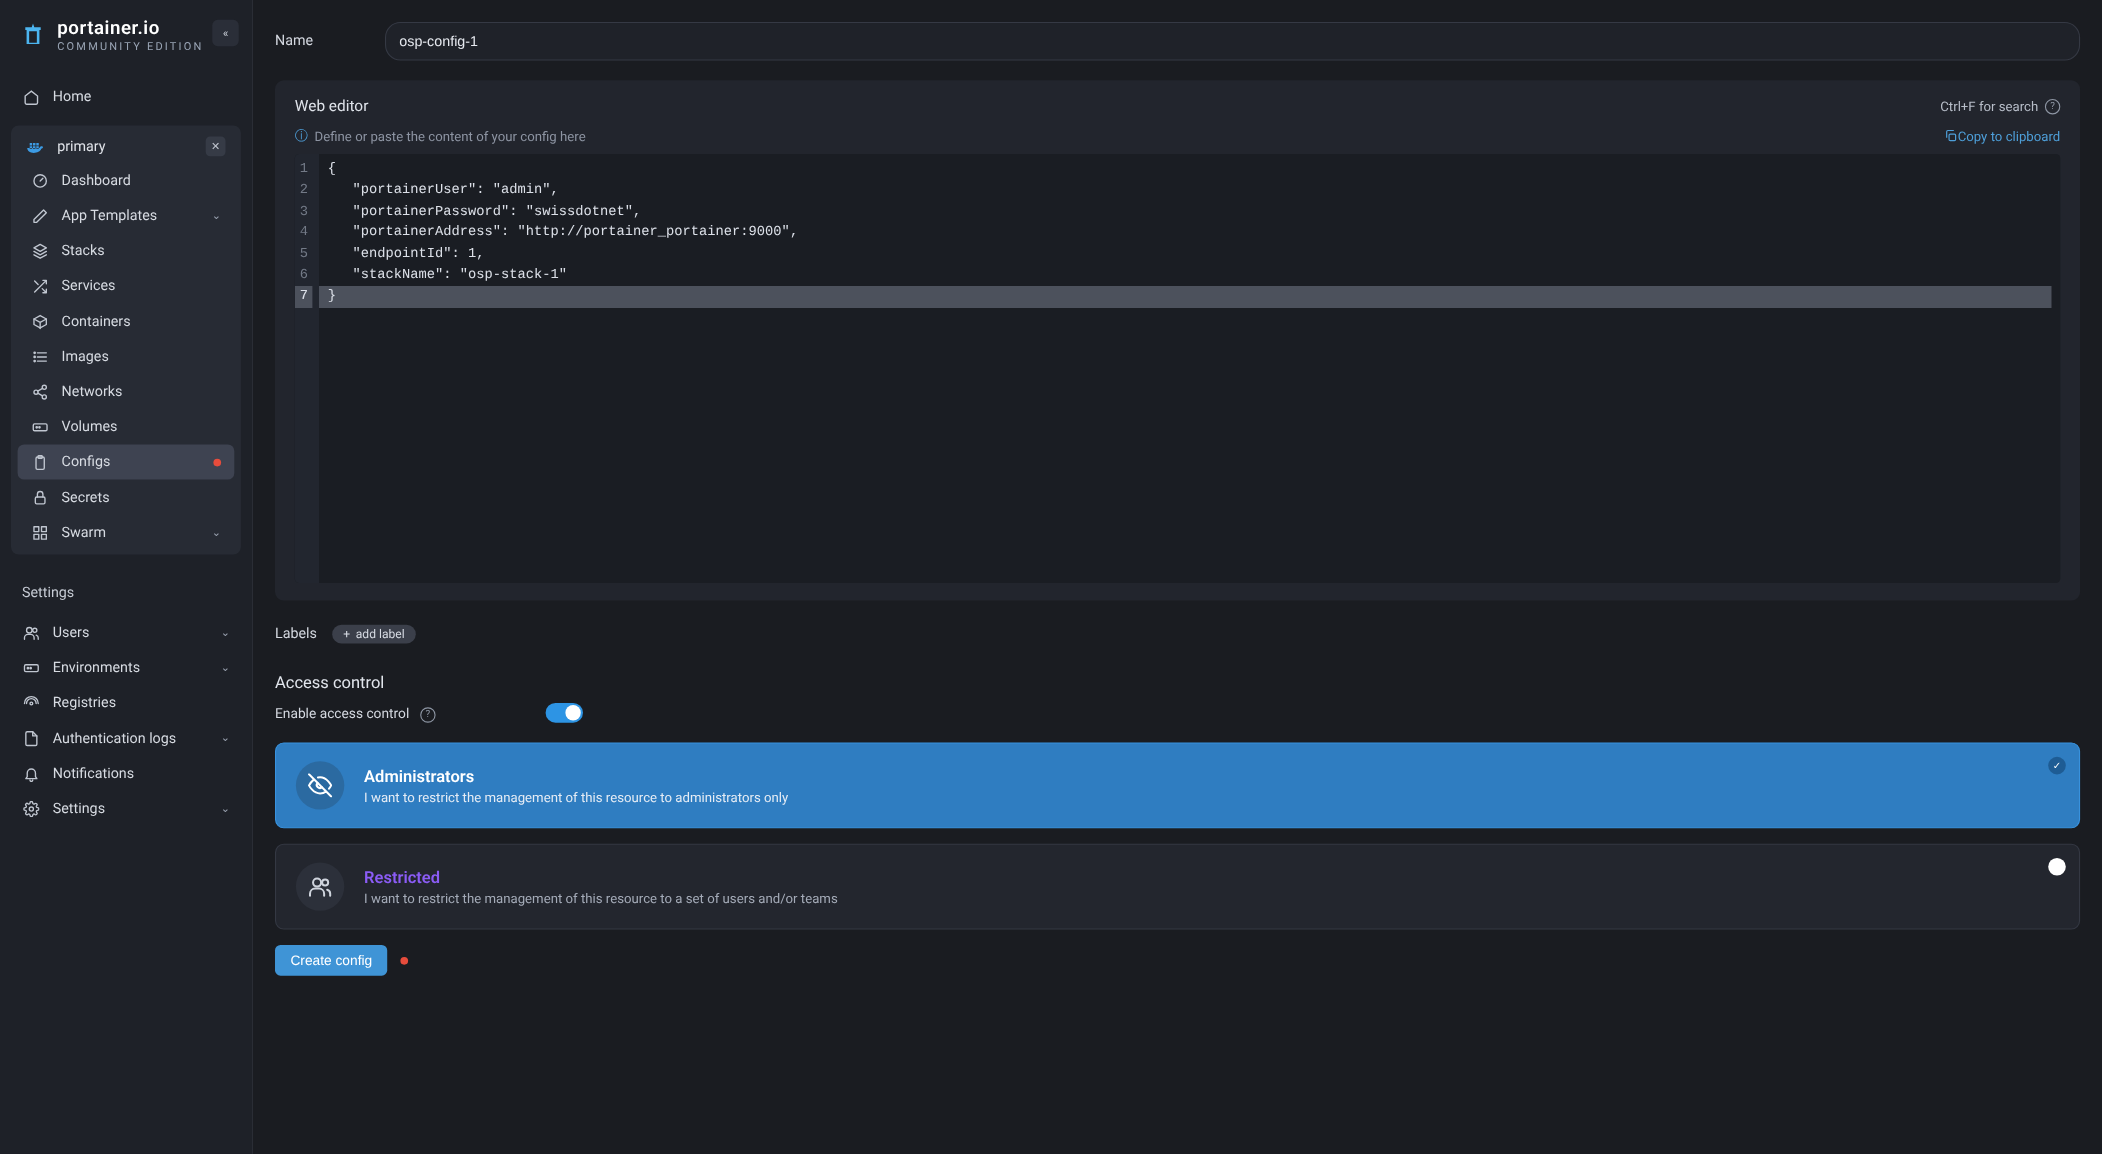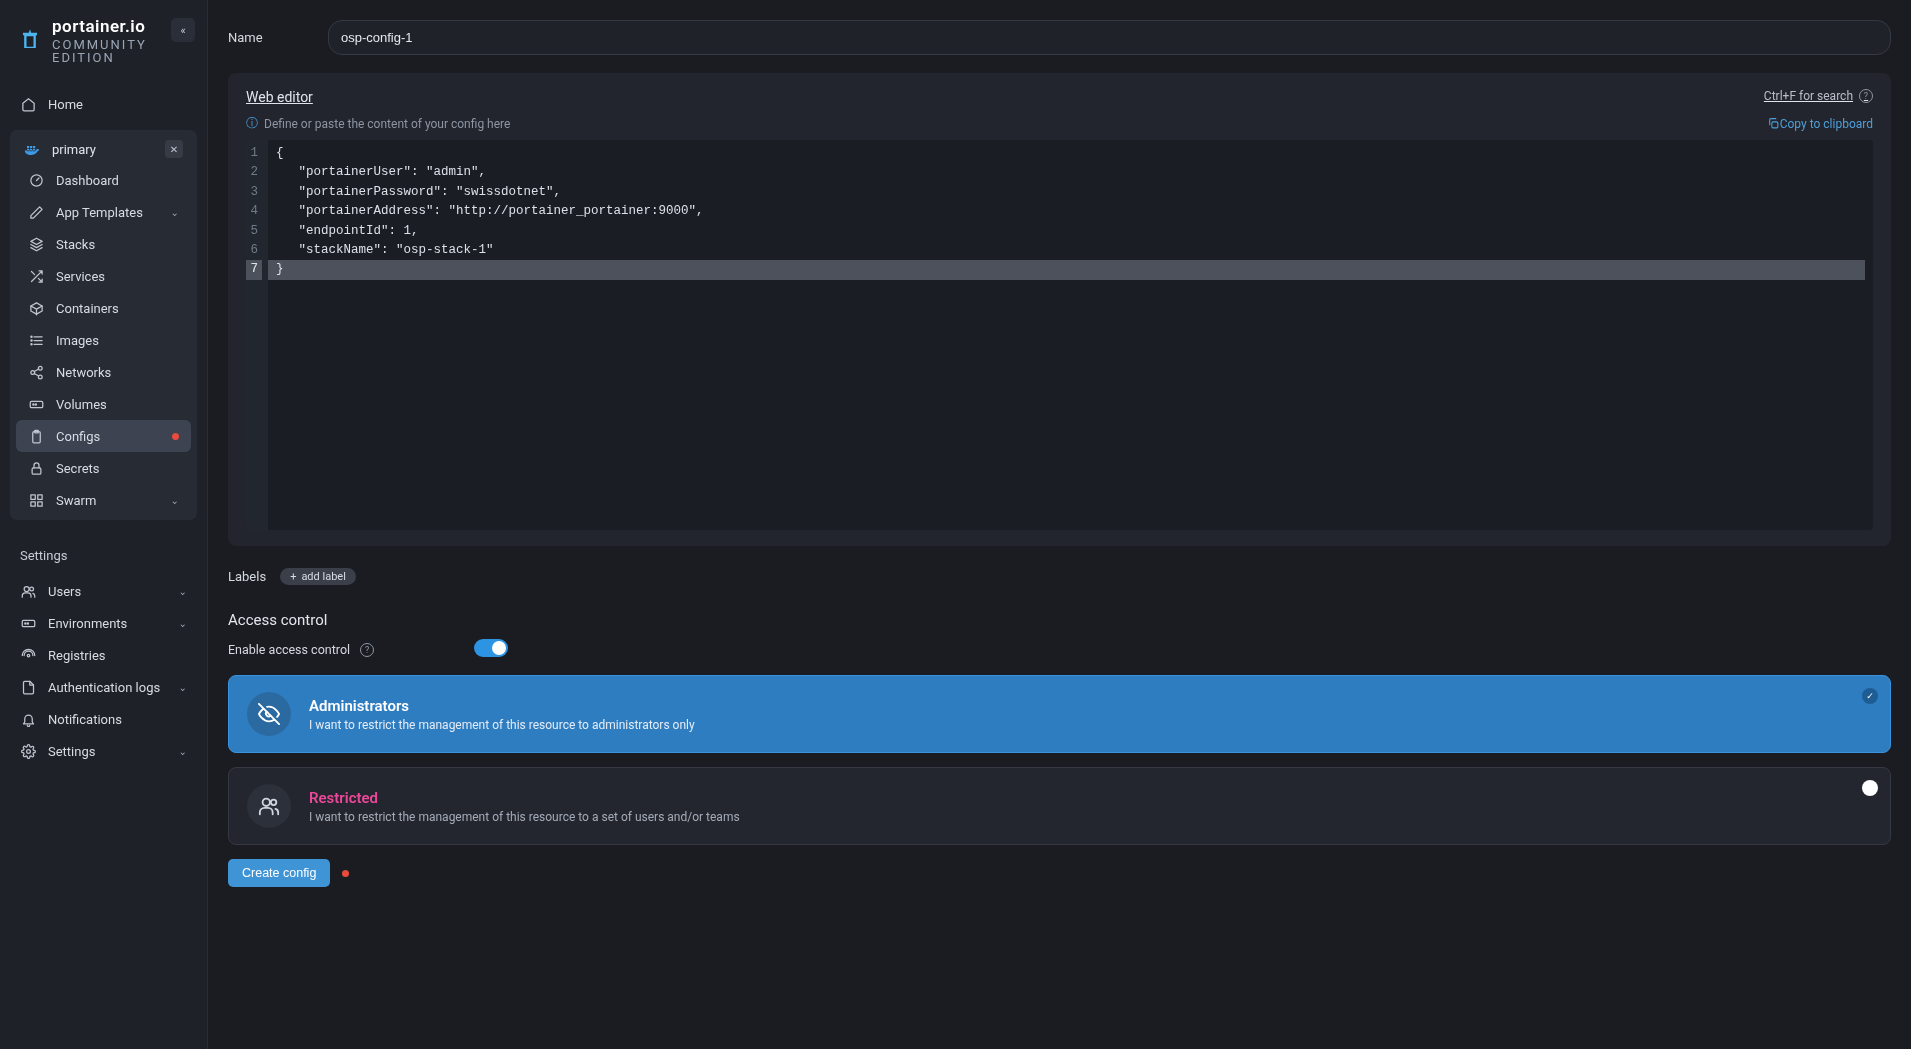--- a/index.html
+++ b/index.html
@@ -6,33 +6,33 @@
 body {
   font-family: -apple-system, BlinkMacSystemFont, "Segoe UI", Roboto, Helvetica, Arial, sans-serif;
   background: #1a1c21;
   color: #e0e0e0;
   font-size: 13px;
   overflow: hidden;
 }
 .app { display: flex; width: 100vw; height: 100vh; }
 
 .sidebar {
-  width: 208px;
+  width: 230px;
   background: #1e2128;
   border-right: 1px solid #2a2d35;
   display: flex;
   flex-direction: column;
   padding: 8px 0;
 }
 .sidebar-top { position: relative; padding: 10px 16px 20px 16px; display:flex; align-items:center; }
 .logo-wrap { display:flex; align-items:center; gap:8px; }
 .logo-icon { width:28px; height:28px; color:#4cb5f0; }
 .logo-text { display:flex; flex-direction:column; line-height:1; }
 .logo-main { font-size:17px; font-weight:600; letter-spacing:0.5px; color:#fff;}
-.logo-sub { font-size:13px; letter-spacing:2px; color:#9aa5b5; margin-top:3px;}
+.logo-sub { font-size:10px; letter-spacing:2px; color:#9aa5b5; margin-top:3px;}
 .collapse-btn {
   position:absolute; right:12px; top:10px;
   width:24px; height:24px; border-radius:5px;
   background:#2a2e38; display:flex; align-items:center; justify-content:center;
   color:#c8cdd6; cursor:pointer; font-size:11px;
 }
 .nav-section { padding: 4px 8px; }
 .nav-item {
   display:flex; align-items:center; gap:12px;
   padding: 8px 12px; border-radius:6px;
@@ -62,21 +62,21 @@
 .form-row { display:flex; align-items:center; padding: 20px 0 12px 0;}
 .form-label { width:100px; color:#d4d8e0; font-size:13px;}
 .text-input {
   flex:1; background:#1f2229; border:1px solid #353944; border-radius:14px;
   padding:9px 12px; color:#e5e8ee; font-size:13px;
 }
 .panel {
   background:#22252d; border-radius:8px; padding: 16px 18px 0 18px;
   margin-top: 6px;
 }
-.panel-head { display:flex; align-items:flex-start; color:#dfe3ea; font-size:14px; padding-bottom:6px;text-decoration:underline;}
+.panel-head { display:flex; align-items:center; color:#dfe3ea; font-size:14px; padding-bottom:6px;}
 .panel-search-hint { margin-left:auto; color:#b8bec9; font-size:12px; display:flex; align-items:center; gap:6px;}
 .help-circle { width:14px; height:14px; border-radius:50%; border:1.5px solid #8e96a4; display:inline-flex; align-items:center; justify-content:center; font-size:9px; color:#8e96a4;}
 .panel-hint-row { display:flex; align-items:center; font-size:12px; color:#8d94a2; padding:4px 0 8px 0;}
 .panel-hint-row .info { color:#4e9fd9; margin-right:6px; font-size:12px;}
 .copy-link { margin-left:auto; color:#4e9fd9; cursor:pointer; display:flex; align-items:center; gap:0;}
 .editor {
   display:flex; background:#1a1d23; border-radius:4px; overflow:hidden;
   height:390px; font-family: "SFMono-Regular", Consolas, "Liberation Mono", Menlo, monospace;
   font-size:12.5px; line-height:1.55;
 }
@@ -108,21 +108,21 @@
 }
 .card.sel { background:#2f7dc1; border:1px solid #3892de; }
 .card.unsel { background:#23262e; border:1px solid #343843;}
 .card-icon {
   width:44px; height:44px; border-radius:50%; background:rgba(0,0,0,0.18);
   display:flex; align-items:center; justify-content:center;
 }
 .card.sel .card-icon { background:#2b6aa1; color:#fff;}
 .card.unsel .card-icon { background:#2c303a; color:#cfd4dd;}
 .card-title { font-size:15px; font-weight:600; color:#fff; margin-bottom:3px;}
-.card.unsel .card-title { color:#ec4899;}
+.card.unsel .card-title { color:#8b5cf6;}
 .card-desc { font-size:12px; color:#e5ecf5;}
 .card.unsel .card-desc { color:#a4abb8;}
 .card-radio { position:absolute; top:12px; right:12px; width:16px; height:16px; border-radius:50%; }
 .card.sel .card-radio { background:#1e5c94; display:flex; align-items:center; justify-content:center; color:#fff; font-size:9px;}
 .card.unsel .card-radio { background:#fff; }
 .action-btn {
   background:#3f94d6; color:#fff; border:none; border-radius:5px;
   padding:7px 14px; font-size:12.5px; cursor:pointer;
 }
 .actions-row { display:flex; align-items:center; gap:12px; padding-top:14px;}

